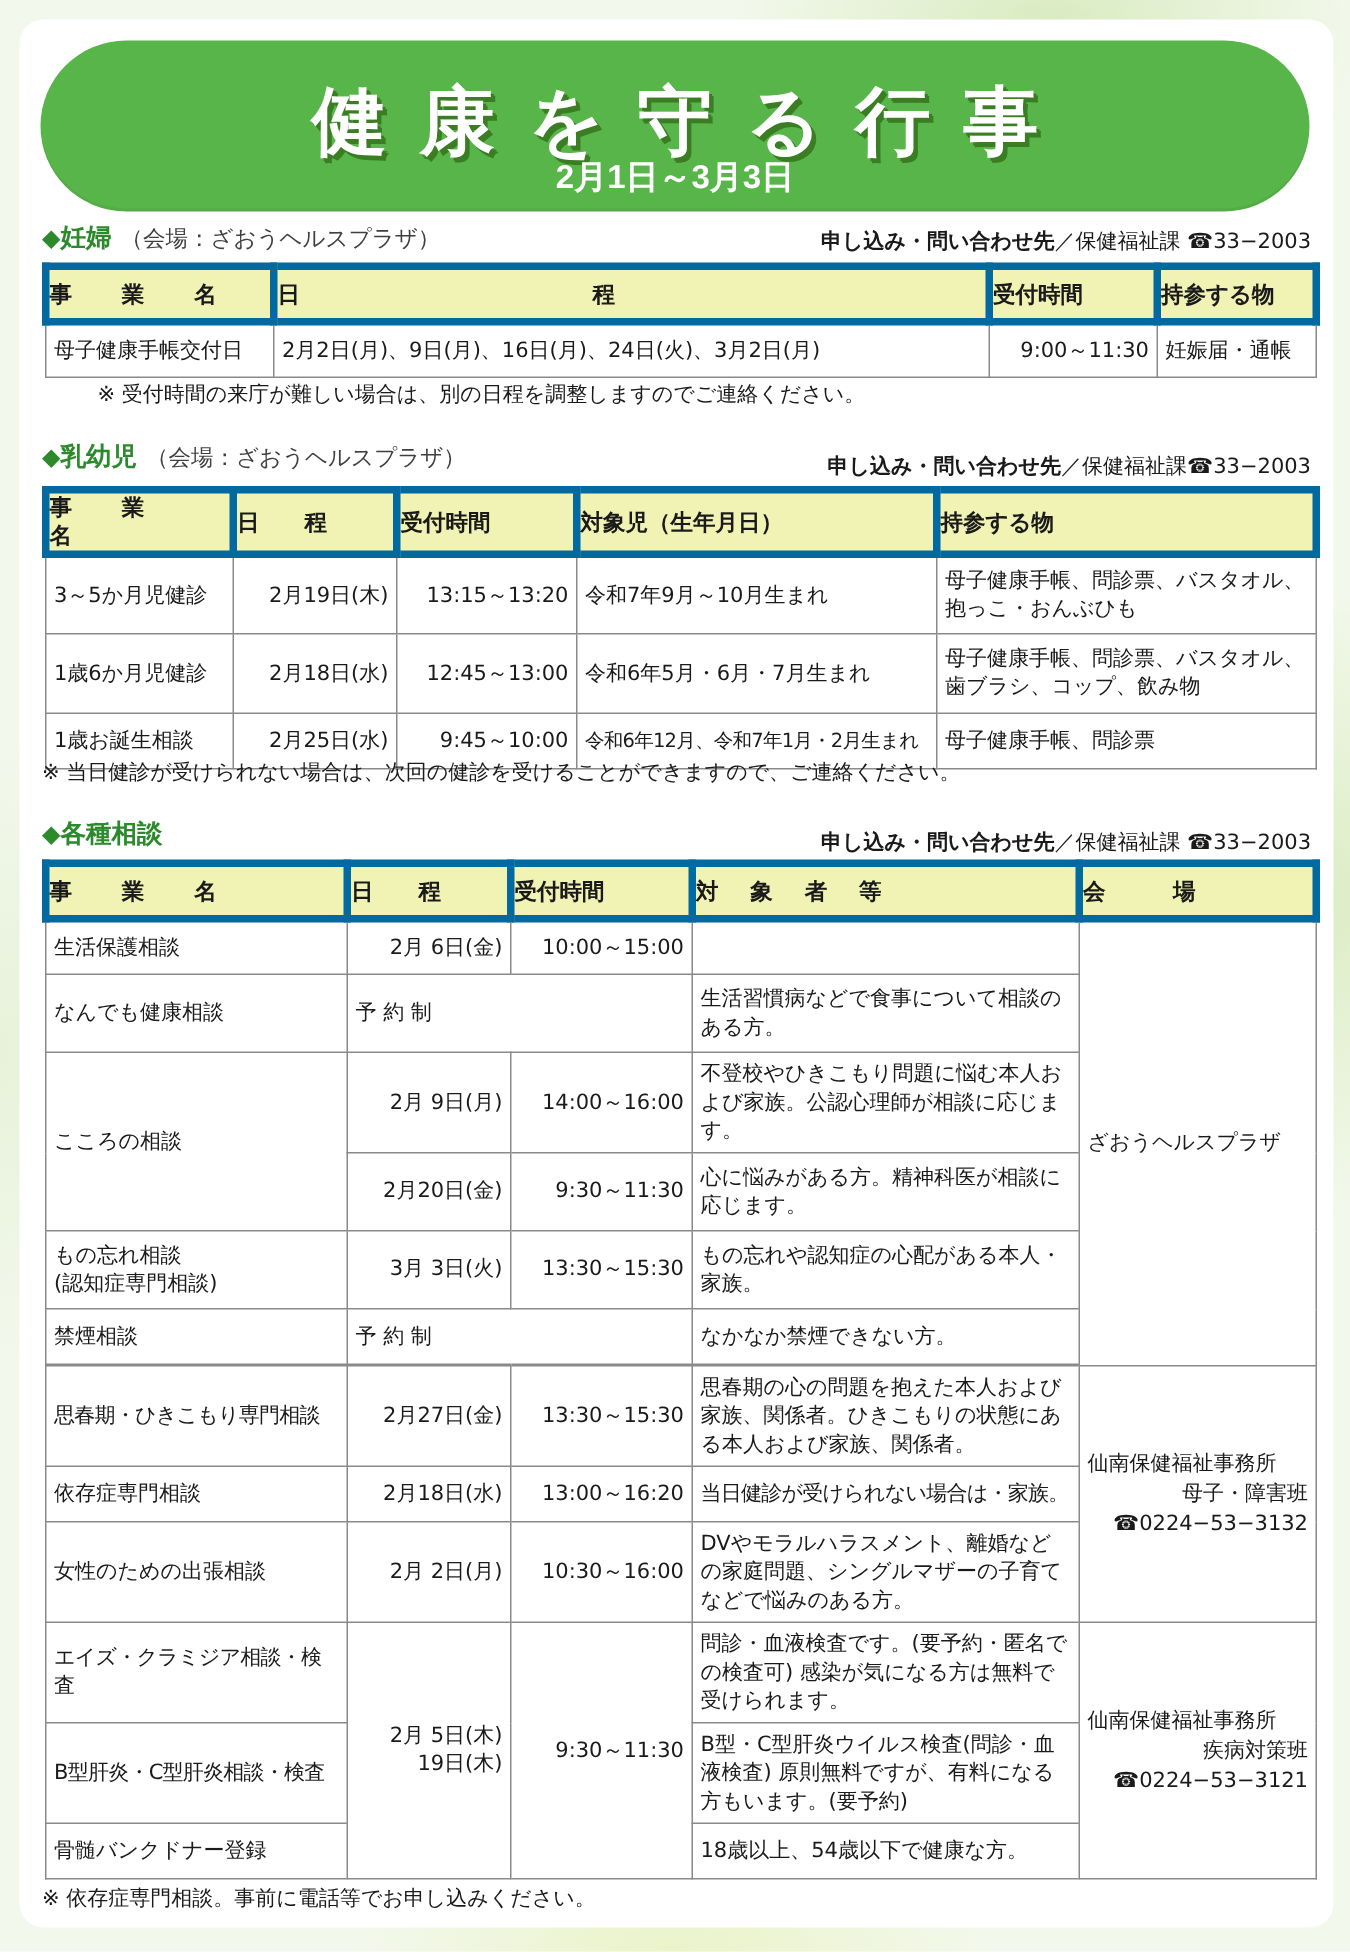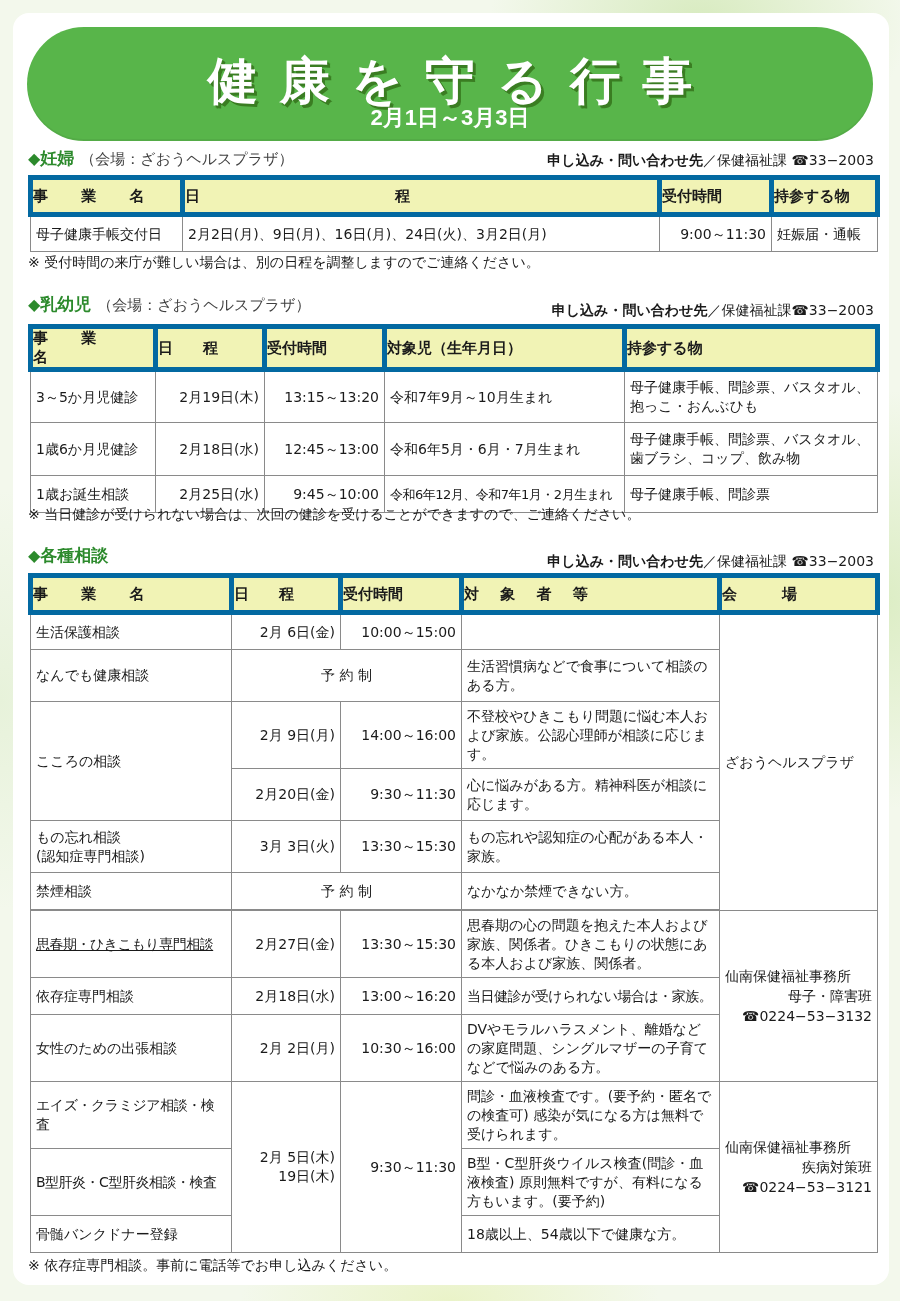--- a/index.html
+++ b/index.html
@@ -50,21 +50,21 @@
     table-layout:fixed; font-size:14px;
   }
   table.t th {
     background:#f1f3b5; font-weight:bold; font-size:15px;
     border:5px solid #0369a1; height:32px; padding:0; text-align:left;
   }
   table.t td {
     border:1px solid #8a8a8a; padding:3px 5px; vertical-align:middle;
     line-height:19px; font-size:14px;
   }
-  td.c { text-align:center; }
+  td.c { }
   td.r { text-align:right; }
   .sp { letter-spacing:14px; }
   .sp2 { letter-spacing:8px; }
   .note { position:absolute; left:28px; font-size:14px; color:#1a1a1a; }
   .venue-block { text-align:right; line-height:20px; }
   .venue-block div:first-child { text-align:left; }
 </style>
 </head>
 <body>
 
@@ -99,21 +99,21 @@
     <th>持参する物</th>
   </tr>
   <tr style="height:37px;">
     <td>母子健康手帳交付日</td>
     <td>2月2日(月)、9日(月)、16日(月)、24日(火)、3月2日(月)</td>
     <td class="r">9:00～11:30</td>
     <td>妊娠届・通帳</td>
   </tr>
 </tbody>
   </table>
-<div class="note" style="top:254px;">※ 受付時間の来庁が難しい場合は、別の日程を調整しますのでご連絡ください。</div>
+<div class="note" style="top:254px;margin-left:37px;">※ 受付時間の来庁が難しい場合は、別の日程を調整しますのでご連絡ください。</div>
 
 <div class="sec-head" style="top:294px;">
   <div class="sec-title">
     <span class="mark">◆</span><span class="name">乳幼児</span><span class="venue">（会場：ざおうヘルスプラザ）</span>
   </div>
   <div class="sec-contact" style="bottom:-2px;">
     <b>申し込み・問い合わせ先</b><span>／保健福祉課☎33−2003</span>
   </div>
 </div>
 
@@ -224,21 +224,21 @@
     <td>禁煙相談</td>
     <td colspan="2" class="c">予 約 制</td>
     <td>なかなか禁煙できない方。</td>
   </tr>
 
   <tr style="height:0;">
         <td colspan="4" style="padding:0;border:none;height:0;"></td>
       </tr>
 
   <tr style="height:67px;">
-    <td style="letter-spacing:-0.5px;text-decoration:underline;">思春期・ひきこもり専門相談</td>
+    <td style="letter-spacing:-0.5px;">思春期・ひきこもり専門相談</td>
     <td class="r">2月27日(金)</td>
     <td class="r">13:30～15:30</td>
     <td>思春期の心の問題を抱えた本人および家族、関係者。ひきこもりの状態にある本人および家族、関係者。</td>
     <td rowspan="3">
       <div class="venue-block">
         <div>仙南保健福祉事務所</div>
         <div>母子・障害班</div>
         <div>☎0224−53−3132</div>
       </div>
     </td>

